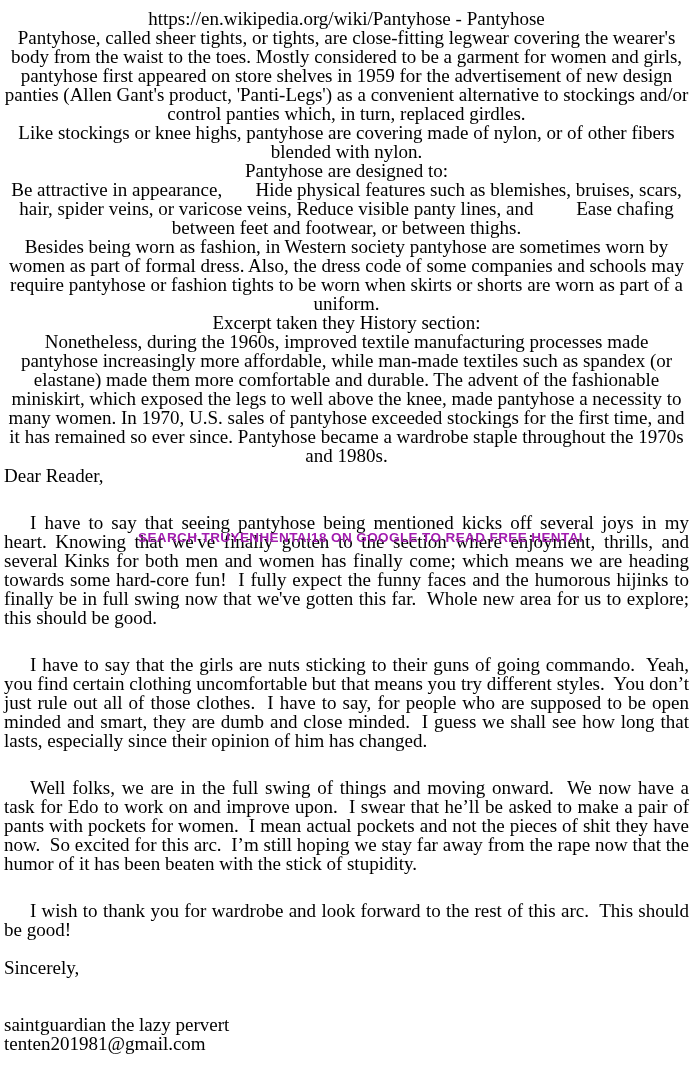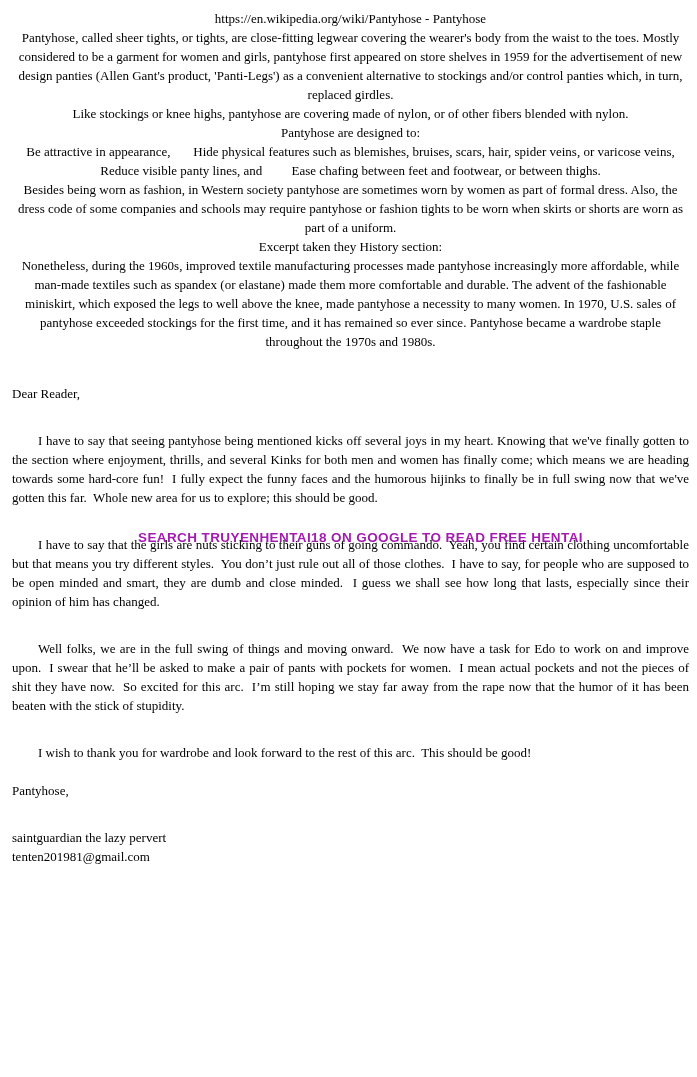--- a/index.html
+++ b/index.html
@@ -9,45 +9,45 @@
   }
   body {
     width: 697px;
     height: 1077px;
     position: relative;
     font-family: "Liberation Serif", "DejaVu Serif", serif;
     color: #000000;
     overflow: hidden;
   }
   .page {
-    padding: 9px 8px 0 12px;
-    font-size: 13px;
+    padding: 9px 8px 0 4px;
+    font-size: 19px;
     line-height: 19px;
   }
   .wiki p {
     margin: 0;
     text-align: center;
     white-space: pre-wrap;
   }
   .letter {
     text-align: justify;
   }
   .letter p {
     margin: 19px 0 0 0;
     white-space: pre-wrap;
   }
   .letter p.salutation {
-    margin-top: 33px;
+    margin-top: 1px;
   }
   .letter p.indent {
     text-indent: 26px;
     margin-top: 28px;
   }
   .signature {
-    margin-top: 28px;
+    margin-top: 38px;
   }
   .signature p {
     margin: 0;
     white-space: pre-wrap;
   }
   .watermark {
     position: absolute;
     top: 530px;
     left: 0;
     right: 0;
@@ -75,21 +75,21 @@
     <p>Excerpt taken they History section:</p>
     <p>Nonetheless, during the 1960s, improved textile manufacturing processes made pantyhose increasingly more affordable, while man-made textiles such as spandex (or elastane) made them more comfortable and durable. The advent of the fashionable miniskirt, which exposed the legs to well above the knee, made pantyhose a necessity to many women. In 1970, U.S. sales of pantyhose exceeded stockings for the first time, and it has remained so ever since. Pantyhose became a wardrobe staple throughout the 1970s and 1980s.</p>
   </section>
 
   <section class="letter">
     <p class="salutation">Dear Reader,</p>
     <p class="indent">I have to say that seeing pantyhose being mentioned kicks off several joys in my heart. Knowing that we've finally gotten to the section where enjoyment, thrills, and several Kinks for both men and women has finally come; which means we are heading towards some hard-core fun!  I fully expect the funny faces and the humorous hijinks to finally be in full swing now that we've gotten this far.  Whole new area for us to explore; this should be good.</p>
     <p class="indent">I have to say that the girls are nuts sticking to their guns of going commando.  Yeah, you find certain clothing uncomfortable but that means you try different styles.  You don’t just rule out all of those clothes.  I have to say, for people who are supposed to be open minded and smart, they are dumb and close minded.  I guess we shall see how long that lasts, especially since their opinion of him has changed.</p>
     <p class="indent">Well folks, we are in the full swing of things and moving onward.  We now have a task for Edo to work on and improve upon.  I swear that he’ll be asked to make a pair of pants with pockets for women.  I mean actual pockets and not the pieces of shit they have now.  So excited for this arc.  I’m still hoping we stay far away from the rape now that the humor of it has been beaten with the stick of stupidity.</p>
     <p class="indent">I wish to thank you for wardrobe and look forward to the rest of this arc.  This should be good!</p>
-    <p>Pantyhose,</p>
+    <p>Sincerely,</p>
     <div class="signature">
       <p>saintguardian the lazy pervert</p>
       <p>tenten201981@gmail.com</p>
     </div>
   </section>
 
 </main>
 
 <div class="watermark" style="color: #a21caf; margin-left: 24px;">SEARCH TRUYENHENTAI18 ON GOOGLE TO READ FREE HENTAI</div>
 

